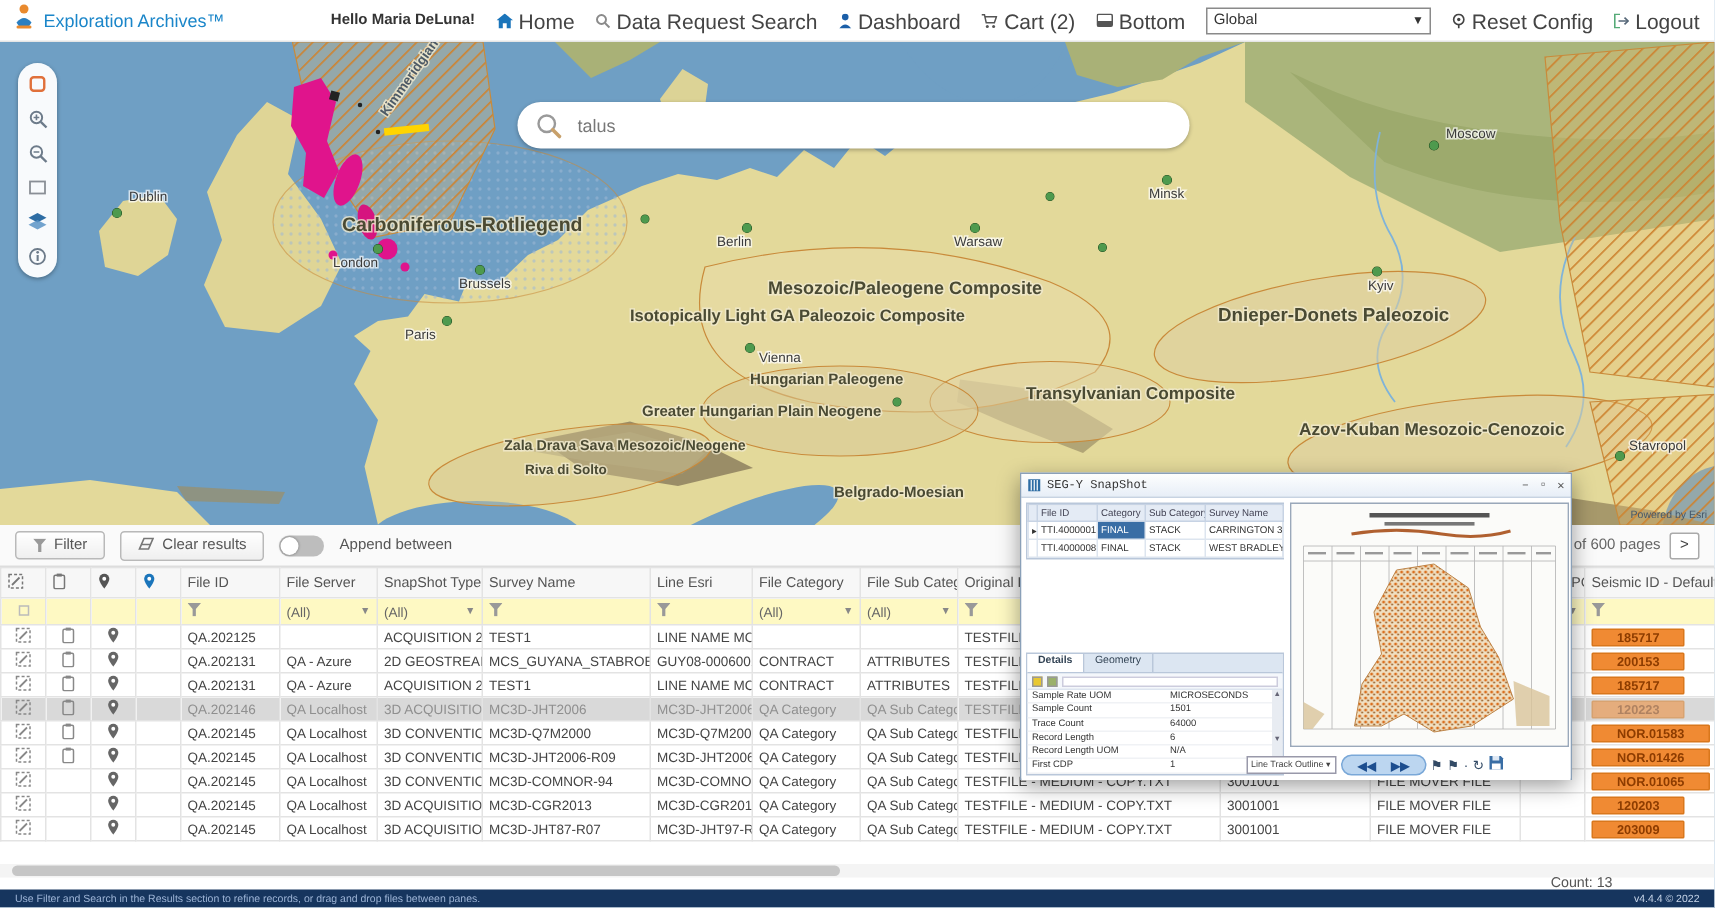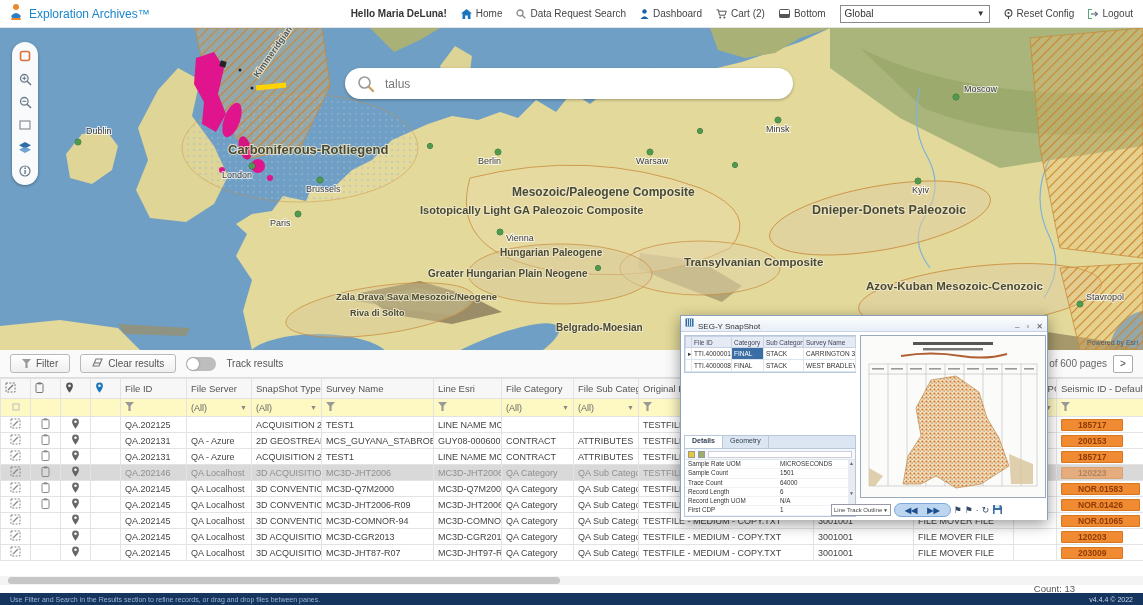--- a/index.html
+++ b/index.html
@@ -7,21 +7,21 @@
     font-family:"Liberation Sans", sans-serif; }
   .app { position:relative; width:1143px; height:605px; }
 
   
   .hdr { position:absolute; top:0; left:0; width:1143px; height:28px; background:#fff;
     display:flex; align-items:center; border-bottom:1px solid #e5e5e5; z-index:5; }
   .brand { display:flex; align-items:center; gap:5px; padding-left:8px; }
   .brand-txt { color:#1b86c9; font-size:12px; }
   .hdr-right { margin-left:auto; display:flex; align-items:center; gap:14px; padding-right:10px; }
   .greet { font-size:10px; font-weight:bold; color:#333; }
-  .nav-item { display:flex; align-items:center; gap:4px; font-size:10px; color:#444; cursor:pointer; }
+  .nav-item { display:flex; align-items:center; gap:4px; font-size:14px; color:#444; cursor:pointer; }
   .nav-item svg { display:block; }
   .region-sel { width:150px; height:18px; border:1px solid #8a8a8a; background:#fff;
     font-size:10px; color:#333; display:flex; align-items:center; padding:0 4px; }
   .region-sel .car { margin-left:auto; font-size:8px; color:#333; }
 
   
   .map { position:absolute; top:28px; left:0; width:1143px; height:322px; background:#6f9fc4; }
   .map svg { display:block; }
   .searchpill { position:absolute; left:345px; top:20px; width:448px; height:31px; background:#fff;
     border-radius:16px; box-shadow:0 1px 3px rgba(0,0,0,.3); display:flex; align-items:center;
@@ -68,21 +68,21 @@
 
   
   .ftr { position:absolute; top:593px; left:0; width:1143px; height:12px; background:#16355e;
     display:flex; align-items:center; font-size:7px; color:#9db4d6; padding:0 10px; }
   .ftr .fr { margin-left:auto; color:#c8d6ea; }
 
   
   .popup { position:absolute; left:680px; top:315px; width:368px; height:205px; background:#f3f6fa;
     border:1px solid #8aa0b8; box-shadow:0 4px 14px rgba(0,0,0,.4); z-index:20; }
   .ptitle { height:16px; background:linear-gradient(#fdfefe,#e7eef7); border-bottom:1px solid #c7d3e2;
-    display:flex; align-items:flex-end; gap:4px; padding:0 4px; }
+    display:flex; align-items:center; gap:4px; padding:0 4px;font-family:Liberation Mono, monospace; }
   .ptitle .t { font-size:8px; color:#333; }
   .pctrl { margin-left:auto; display:flex; gap:7px; font-size:8px; color:#555; }
   .pctrl span { cursor:pointer; }
   .pbody { position:relative; width:100%; height:188px; background:#fff; }
   .minitable { position:absolute; left:3px; top:3px; width:172px; border:1px solid #b9c7da; background:#fff; }
   .minitable table { width:170px; table-layout:fixed; }
   .minitable th { background:#e4ebf5; border:1px solid #c7d3e4; font-size:6.5px; color:#445; height:11px;
     font-weight:normal; padding:0 2px; text-align:left; overflow:hidden; white-space:nowrap; }
   .minitable td { border:1px solid #dde5ef; font-size:6.5px; color:#333; height:12px; padding:0 2px;
     white-space:nowrap; overflow:hidden; }
@@ -378,21 +378,21 @@
         <svg width="11" height="9" viewBox="0 0 11 9">
             <path d="M4 1 L10 1 7 8 1 8 Z" fill="none" stroke="#777" stroke-width="1.1"></path>
             <line x1="2.5" y1="5" x2="8.5" y2="5" stroke="#777" stroke-width="1.1"></line>
           </svg>
       </span>
       <span>Clear results</span>
     </span>
     <span class="switch">
         <span class="knob"></span>
       </span>
-    <span class="appendlbl">Track results</span>
+    <span class="appendlbl">Append between</span>
     <span class="pager">
       <span>Showing 4 of 600 pages</span>
       <span class="nextbtn">&gt;</span>
     </span>
   </div>
 
   <div class="tablewrap">
     <table>
       <colgroup>
         <col style="width:30px">

